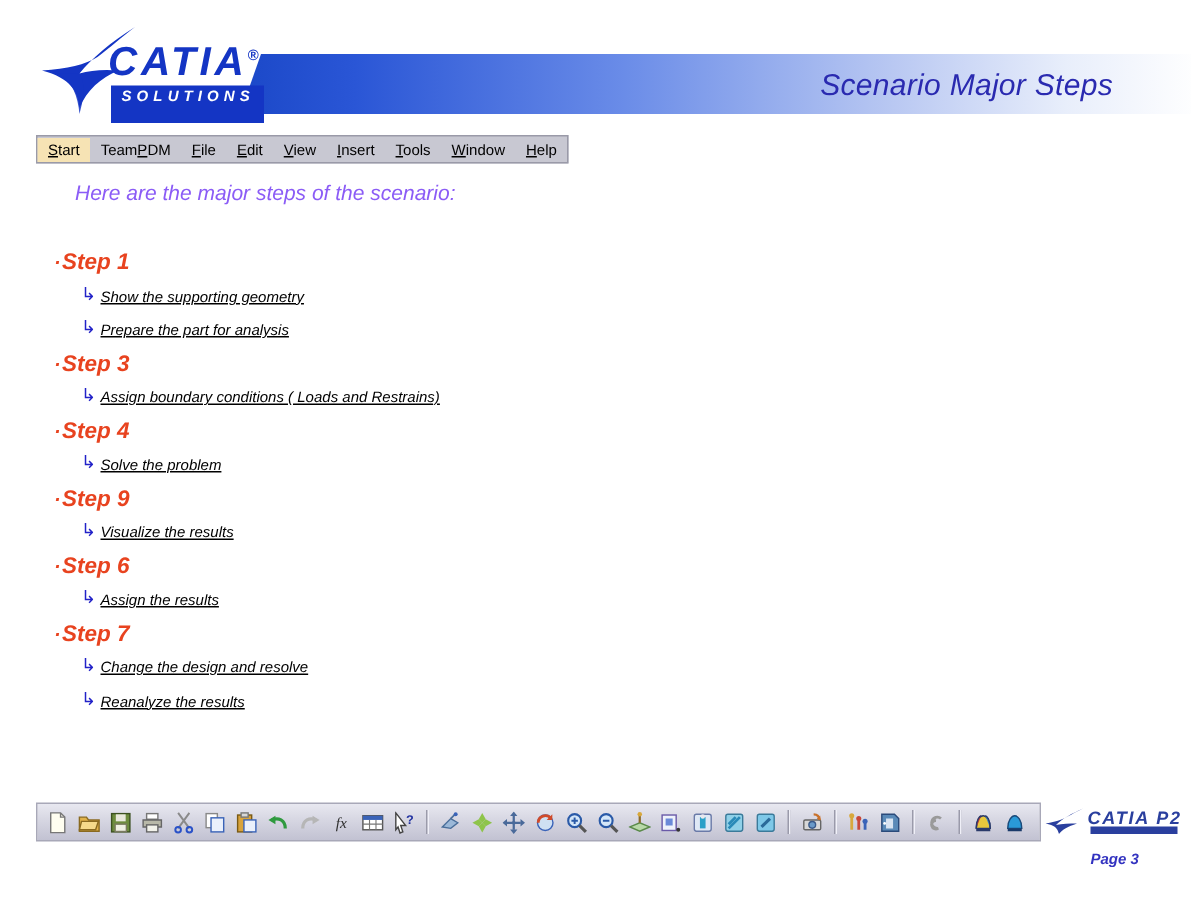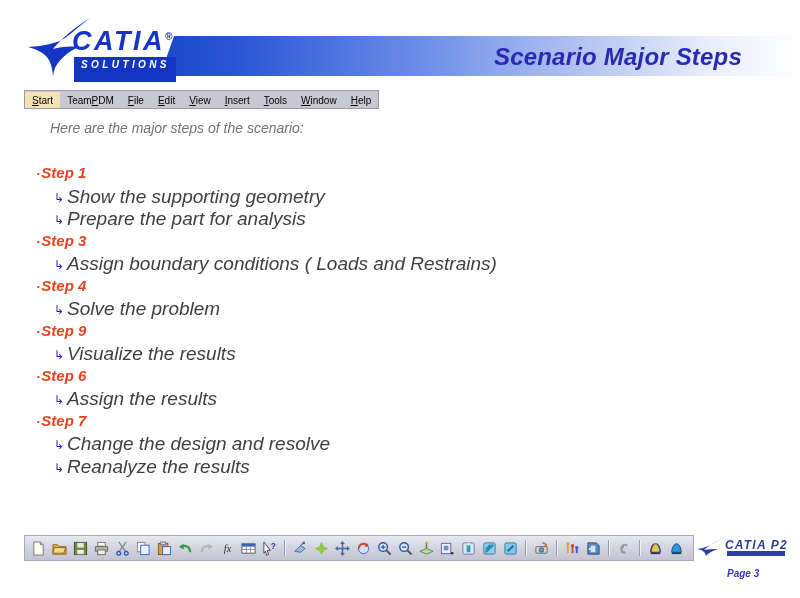--- a/index.html
+++ b/index.html
@@ -30,22 +30,22 @@
     width: 640px; height: 40px;
     background: linear-gradient(to right, #1b48c8 0%, #2a56d6 12%, #6a8ce8 40%, #b9c8f2 68%, #e8eefb 86%, #ffffff 100%);
     -webkit-clip-path: polygon(14px 0, 100% 0, 100% 100%, 0 100%);
     clip-path: polygon(14px 0, 100% 0, 100% 100%, 0 100%);
   }
   #title-text {
     position: absolute;
     right: 58px; top: 38px;
     height: 38px;
     line-height: 38px;
-    font-size: 24px;
-    font-weight: bold;
+    font-size: 20px;
+    font-weight: normal;
     font-style: italic;
     color: #2a2ab0;
     letter-spacing: 0.2px;
     white-space: nowrap;
     text-align: center;
   }
 
   
   .swoosh {
     position: absolute;
@@ -103,51 +103,52 @@
     background: #f6e3b4;
   }
   .menu-item u { text-decoration: underline; }
 
   
   #intro {
     position: absolute;
     left: 50px; top: 120px;
     font-size: 14px;
     font-style: italic;
-    color: #737373;
+    color: #8b5cf6;
     white-space: nowrap;
   }
   #steps {
     position: absolute;
     left: 36px; top: 163px;
     width: 560px;
   }
   .step-row { height: 22.5px; }
   .step-title {
     font-size: 15px;
     font-weight: bold;
     font-style: italic;
     color: #e8431f;
     white-space: nowrap;
-    line-height: 19px;
+    line-height: 24px;
   }
   .step-title .bullet {
     font-size: 13px;
     margin-right: 1px;
   }
   .sub-row {
     height: 22.5px;
     padding-left: 18px;
     line-height: 22.5px;
   }
   .sub-text {
-    font-size: 19px;
-    font-style: italic;
-    color: #404040;
-    white-space: nowrap;
+    font-size: 10px;
+    font-style: italic;
+    color: #000000;
+    white-space: nowrap;
+    text-decoration: underline;
   }
   .sub-glyph {
     display: inline-block;
     width: 13px;
     color: #2222c8;
     font-size: 12px;
     transform: translateY(-1px);
   }
 
   

